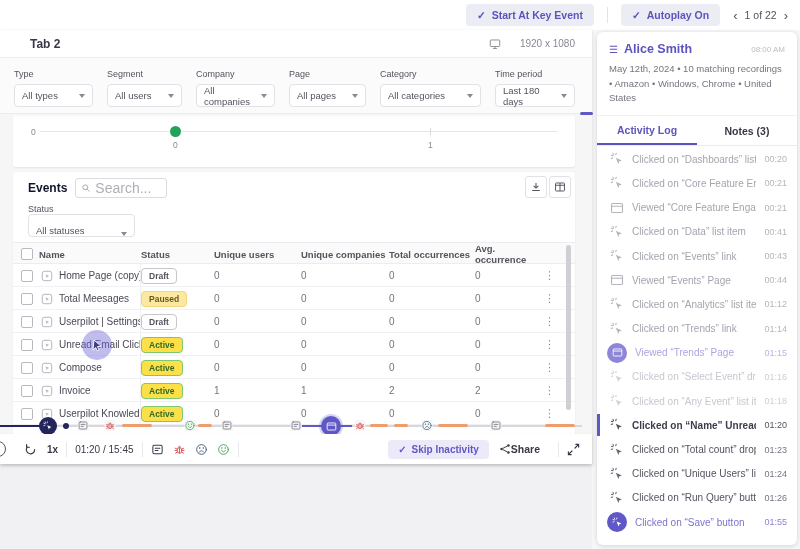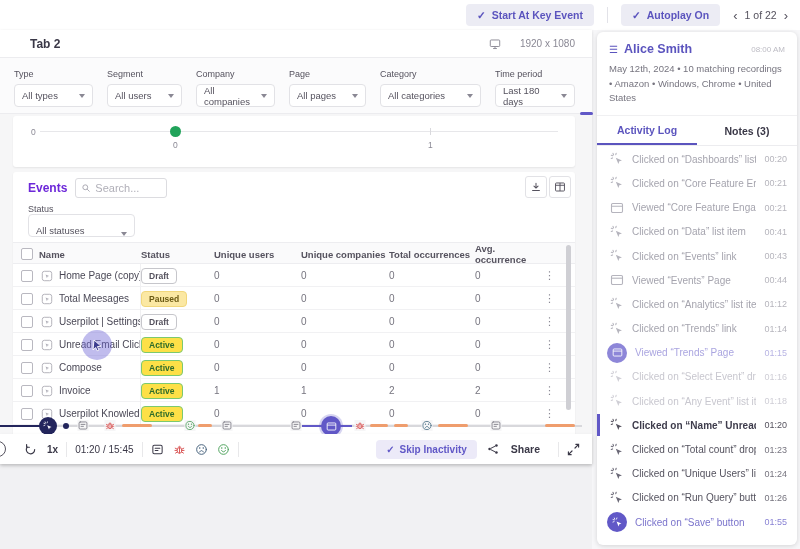--- a/index.html
+++ b/index.html
@@ -24,23 +24,23 @@
   
   .chart-card{position:absolute;top:86px;left:13px;width:562px;height:51px;background:#fff;border-radius:3px;box-shadow:0 1px 2px rgba(0,0,0,.07);}
   .axis-line{position:absolute;left:27px;right:17px;top:15px;height:1px;background:#e7e7ea;}
   .axis-label{position:absolute;font-size:8.5px;color:#8a8894;}
   .chart-dot{position:absolute;left:157px;top:10px;width:11px;height:11px;border-radius:50%;background:#21a35a;}
   .tickmark{position:absolute;left:417px;top:12px;width:1px;height:7px;background:#d9d9dd;}
   .scroll-dash{position:absolute;left:580px;top:82px;width:13px;height:3px;border-radius:2px;background:#6158c7;}
   
   .events-card{position:absolute;top:142px;left:13px;width:562px;height:262px;background:#fff;border-radius:3px 3px 0 0;box-shadow:0 1px 2px rgba(0,0,0,.07);}
   .ev-head{position:absolute;top:5px;left:15px;right:5px;height:22px;display:flex;align-items:center;}
-  .ev-title{font-size:12px;font-weight:bold;color:#6d28d9;margin-right:8px;}
+  .ev-title{font-size:12px;font-weight:bold;color:#0f172a;margin-right:8px;}
   .search-box{width:92px;height:20px;border:1px solid #dcdce0;border-radius:3px;display:flex;align-items:center;padding:0 5px;gap:4px;color:#a5a4ae;background:#fff;}
-  .search-box input{border:none;outline:none;width:62px;font-size:11px;color:#55525e;font-family:"Liberation Sans",sans-serif;background:transparent;}
+  .search-box input{border:none;outline:none;width:62px;font-size:14px;color:#55525e;font-family:"Liberation Sans",sans-serif;background:transparent;}
   .search-box input::placeholder{color:#b0afb8;}
   .icon-btn{position:absolute;top:4px;width:22px;height:22px;border:1px solid #e2e2e6;border-radius:3px;background:#fff;display:flex;align-items:center;justify-content:center;color:#55525e;cursor:pointer;}
   .status-label{position:absolute;top:32px;left:15px;font-size:9px;color:#55525e;}
   .status-select{position:absolute;top:42px;left:15px;width:107px;align-items:flex-end;}
   
   .tbl-grid{display:grid;grid-template-columns:26px 102px 73px 87px 88px 86px 65px 1fr;align-items:center;}
   .tbl-head{position:absolute;top:70px;left:0;right:0;height:22px;background:#fafafb;border-top:1px solid #ededf0;border-bottom:1px solid #ededf0;font-size:9.5px;font-weight:bold;color:#55525e;}
   .tbl-rows{position:absolute;top:92px;left:0;right:0;}
   .tbl-row{height:23px;border-bottom:1px solid #f1f1f3;font-size:10px;color:#4a4856;}
   .cb{width:12px;height:12px;border:1.4px solid #b9b8c0;border-radius:2px;background:#fff;margin-left:8px;cursor:pointer;}
@@ -71,21 +71,21 @@
   .tl-dot{top:5px;width:6px;height:6px;border-radius:50%;background:#23255c;}
   .tl-selected{top:-2px;width:20px;height:20px;border-radius:50%;background:#6158c7;color:#fff;z-index:3;box-shadow:0 0 0 2px rgba(97,88,199,.25);}
   
   .controls{position:absolute;top:404px;left:0;width:592px;height:30px;background:#fff;box-shadow:0 2px 4px rgba(0,0,0,.12);display:flex;align-items:center;z-index:7;}
   .half-circle{position:absolute;left:-10px;top:7px;width:16px;height:16px;border:1.4px solid #55525e;border-radius:50%;}
   .ctrl-ic{display:flex;align-items:center;justify-content:center;cursor:pointer;}
   .ctrl-divider{width:1px;height:15px;background:#e8e8ea;margin:0 8px;}
   .speed{font-size:10px;font-weight:bold;color:#3a3847;cursor:pointer;margin-left:22px;}
   .time{font-size:10px;color:#3a3847;white-space:nowrap;}
   .skip-pill{display:flex;align-items:center;gap:5px;background:#eceaf8;color:#6158c7;font-size:10px;font-weight:bold;padding:4px 10px;border-radius:4px;cursor:pointer;white-space:nowrap;}
-  .share{display:flex;align-items:center;gap:12px;font-size:10.5px;font-weight:bold;color:#3a3847;cursor:pointer;margin:0 10px;}
+  .share{display:flex;align-items:center;gap:0;font-size:10.5px;font-weight:bold;color:#3a3847;cursor:pointer;margin:0 10px;}
   
   .sidebar{position:absolute;top:32px;left:597px;width:200px;height:513px;background:#fff;border-radius:6px;box-shadow:0 1px 5px rgba(0,0,0,.15);overflow:hidden;}
   .sb-head{padding:10px 12px 9px;border-bottom:1px solid #f0f0f2;}
   .sb-user-row{display:flex;align-items:center;gap:6px;}
   .sb-burger{color:#5b54be;font-size:10px;}
   .sb-user{color:#5b54be;font-size:12.5px;font-weight:bold;flex:1;}
   .sb-time{color:#bdbcc4;font-size:8px;}
   .sb-meta{margin-top:6px;font-size:9.5px;line-height:1.55;color:#76747f;}
   .sb-tabs{display:flex;height:30px;border-bottom:1px solid #ececef;}
   .sb-tab{flex:1;display:flex;align-items:center;justify-content:center;font-size:10.5px;cursor:pointer;color:#3a3847;font-weight:bold;}

